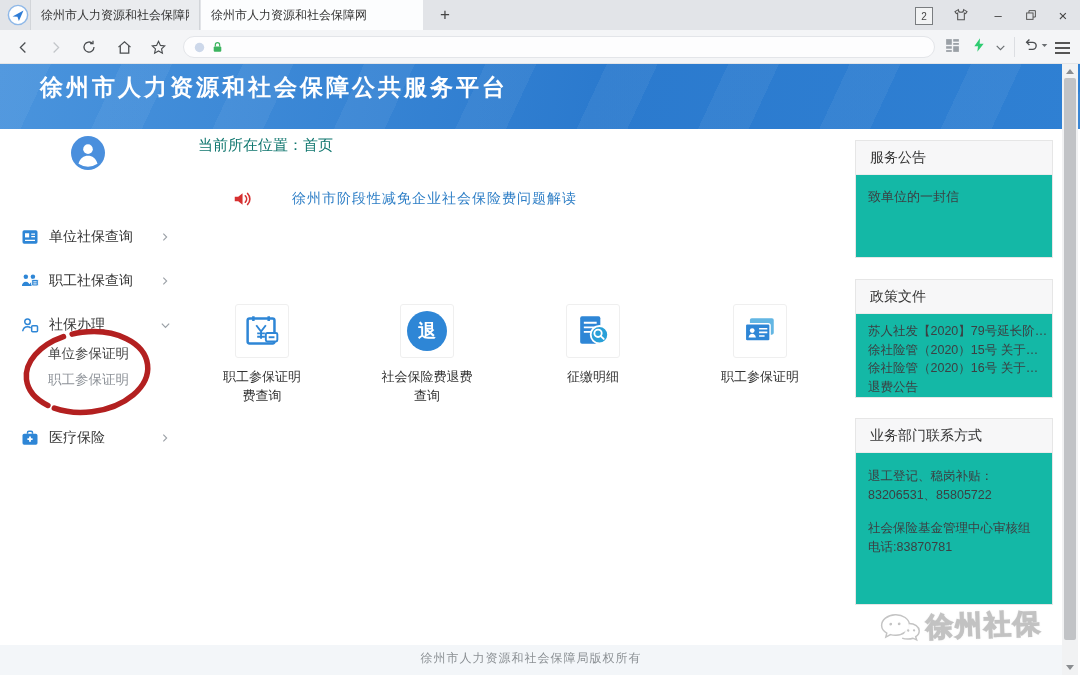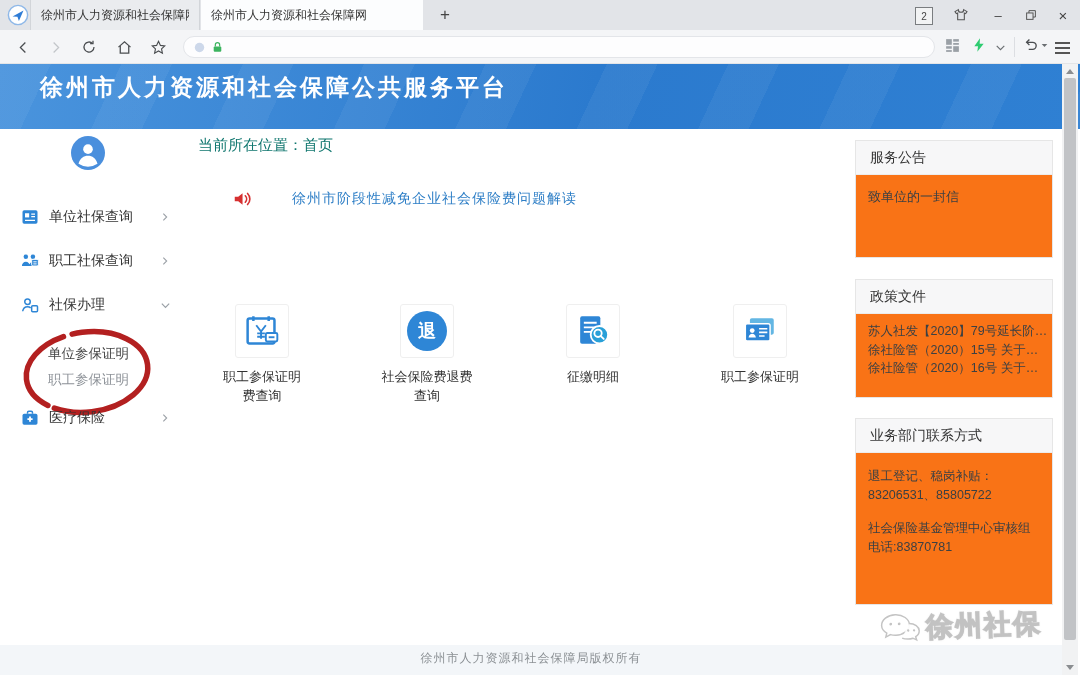--- a/index.html
+++ b/index.html
@@ -41,21 +41,21 @@
   
   #banner{left:0;top:64px;width:1080px;height:65px;
     background:linear-gradient(100deg,#4a94dd 0%,#2b7ace 55%,#2f80d3 100%);}
   #banner:after{content:"";position:absolute;inset:0;
     background:repeating-linear-gradient(115deg,rgba(255,255,255,.05) 0 46px,rgba(255,255,255,0) 46px 110px);}
   #banner-title{position:absolute;left:40px;top:0;height:46px;display:flex;align-items:center;
     color:#fff;font-size:23px;font-weight:bold;letter-spacing:3px;z-index:1;}
 
   
   #avatar{left:71px;top:136px;width:34px;height:34px;cursor:pointer;}
-  .side-item{left:20px;width:150px;height:24px;display:flex;align-items:center;gap:9px;cursor:pointer;}
+  .side-item{left:20px;width:150px;height:24px;display:flex;align-items:center;gap:9px;cursor:pointer;margin-top:20px;}
   .side-label{font-size:14px;color:#333;flex:1;white-space:nowrap;}
   .side-chev{width:10px;height:10px;}
   .sub-item{left:48px;font-size:13.5px;cursor:pointer;white-space:nowrap;}
   #red-circle{left:16px;top:320px;pointer-events:none;}
 
   
   #breadcrumb{left:198px;top:136px;font-size:15px;color:#0f766e;}
   #announce{left:232px;top:188px;display:flex;align-items:center;gap:38px;}
   #announce-link{font-size:14px;color:#2d7ec6;cursor:pointer;letter-spacing:1px;}
   .svc{width:130px;text-align:center;cursor:pointer;}
@@ -63,21 +63,21 @@
     display:flex;align-items:center;justify-content:center;box-sizing:border-box;}
   .svc-label{margin-top:9px;font-size:13px;color:#333;line-height:19px;}
   #svc-1{left:197px;top:304px;}
   #svc-2{left:362px;top:304px;}
   #svc-3{left:528px;top:304px;}
   #svc-4{left:695px;top:304px;}
   .refund-circle{width:40px;height:40px;border-radius:50%;background:#2e86d6;color:#fff;
     display:flex;align-items:center;justify-content:center;font-size:18px;font-weight:bold;}
 
   
-  .panel{left:855px;width:198px;background:#f97316;border:1px solid #e6e6e6;box-sizing:border-box;}
+  .panel{left:855px;width:198px;background:#14b8a6;border:1px solid #e6e6e6;box-sizing:border-box;}
   .panel-head{height:33px;line-height:33px;padding-left:14px;font-size:14px;color:#333;
     background:#f7f7f8;border-bottom:1px solid #ececec;}
   #panel-notice{top:140px;height:118px;}
   #panel-policy{top:279px;height:119px;}
   #panel-contact{top:418px;height:187px;}
   .panel-link{padding:0 12px;font-size:12.5px;color:#3c4043;line-height:18.5px;cursor:pointer;white-space:nowrap;overflow:hidden;}
   #panel-notice .panel-link{padding-top:13px;font-size:13px;}
   #panel-policy .panel-body{padding-top:8px;}
   .contact-line{margin:14px 12px 0;font-size:12.5px;color:#3c4043;line-height:19px;}
 
@@ -375,20 +375,21 @@
     <div class="panel-link">致单位的一封信</div>
   </div>
 </div>
 
 <div id="panel-policy" class="abs panel">
   <div class="panel-head">政策文件</div>
   <div class="panel-body">
     <div class="panel-link">苏人社发【2020】79号延长阶…</div>
     <div class="panel-link">徐社险管（2020）15号 关于…</div>
     <div class="panel-link">徐社险管（2020）16号 关于…</div>
+    <div class="panel-link">退费公告</div>
   </div>
 </div>
 
 <div id="panel-contact" class="abs panel">
   <div class="panel-head">业务部门联系方式</div>
   <div class="panel-body">
     <p class="contact-line">退工登记、稳岗补贴：83206531、85805722</p>
     <p class="contact-line">社会保险基金管理中心审核组电话:83870781</p>
   </div>
 </div>

